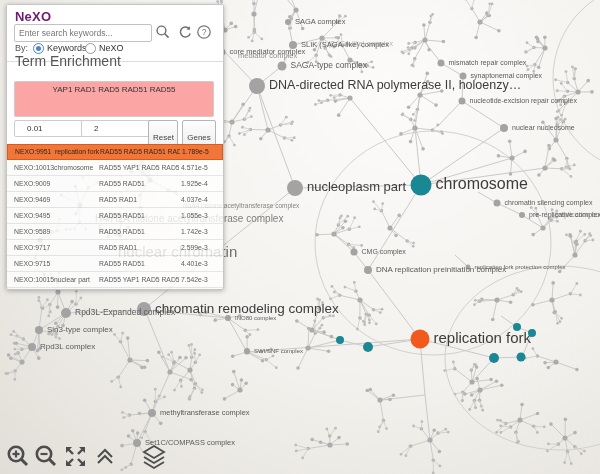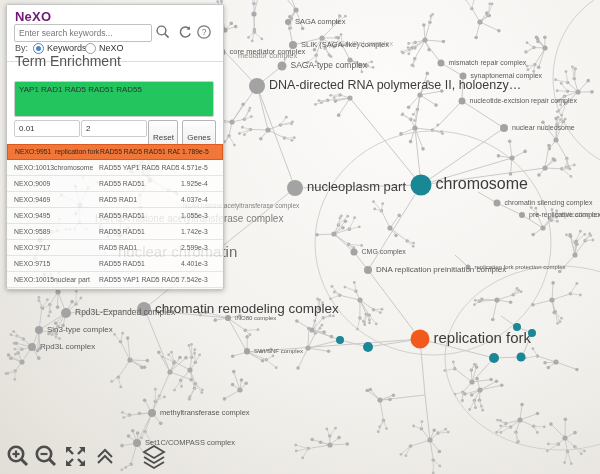--- a/index.html
+++ b/index.html
@@ -31,25 +31,25 @@
   .radio.sel{border-color:#4f86c6;}
   .radio.sel::after{content:"";position:absolute;left:2px;top:2px;width:5px;height:5px;border-radius:50%;background:#4f86c6;}
   #radio-keywords{left:26px;} #radio-genes{left:78px;}
   #lab-keywords{position:absolute;left:40px;top:1px;color:#333;}
   #lab-genes{position:absolute;left:92px;top:1px;color:#333;}
   .divider{position:absolute;left:0;top:56px;width:100%;height:0;border-top:1px solid #ddd;}
   #te-heading{position:absolute;left:8px;top:48px;font-size:14px;color:#555;}
   #genes-textarea{
     position:absolute;left:7px;top:76px;width:190px;height:28px;resize:none;
     border:1px solid #ccc;border-radius:2px;font-size:8px;color:#333;padding:3px 4px;
-    font-family:"Liberation Sans",sans-serif;background:#22c55e;outline:none;line-height:1.3;
+    font-family:"Liberation Sans",sans-serif;background:#fca5a5;outline:none;line-height:1.3;text-align:center;
   }
   .numinput{
     position:absolute;top:115px;height:13px;width:56px;border:1px solid #ccc;border-radius:2px;
-    font-size:8px;color:#333;padding:1px 4px;background:#fff;font-family:"Liberation Sans",sans-serif;outline:none;
+    font-size:8px;color:#333;padding:1px 12px;background:#fff;font-family:"Liberation Sans",sans-serif;outline:none;
   }
   #pval-input{left:7px;} #depth-input{left:74px;}
   .btn{
     position:absolute;top:115px;height:34px;border:1px solid #b5b5b5;border-radius:2px;
     background:linear-gradient(#fdfdfd,#ececec);font-size:8px;color:#444;cursor:pointer;
     font-family:"Liberation Sans",sans-serif;padding:0 4px;
   }
   #reset-btn{left:141px;width:30px;} #submit-btn{left:175px;width:34px;}
   #results-table{position:absolute;left:0;top:139px;width:216px;height:145px;overflow:hidden;font-size:6.8px;}
   .trow{

